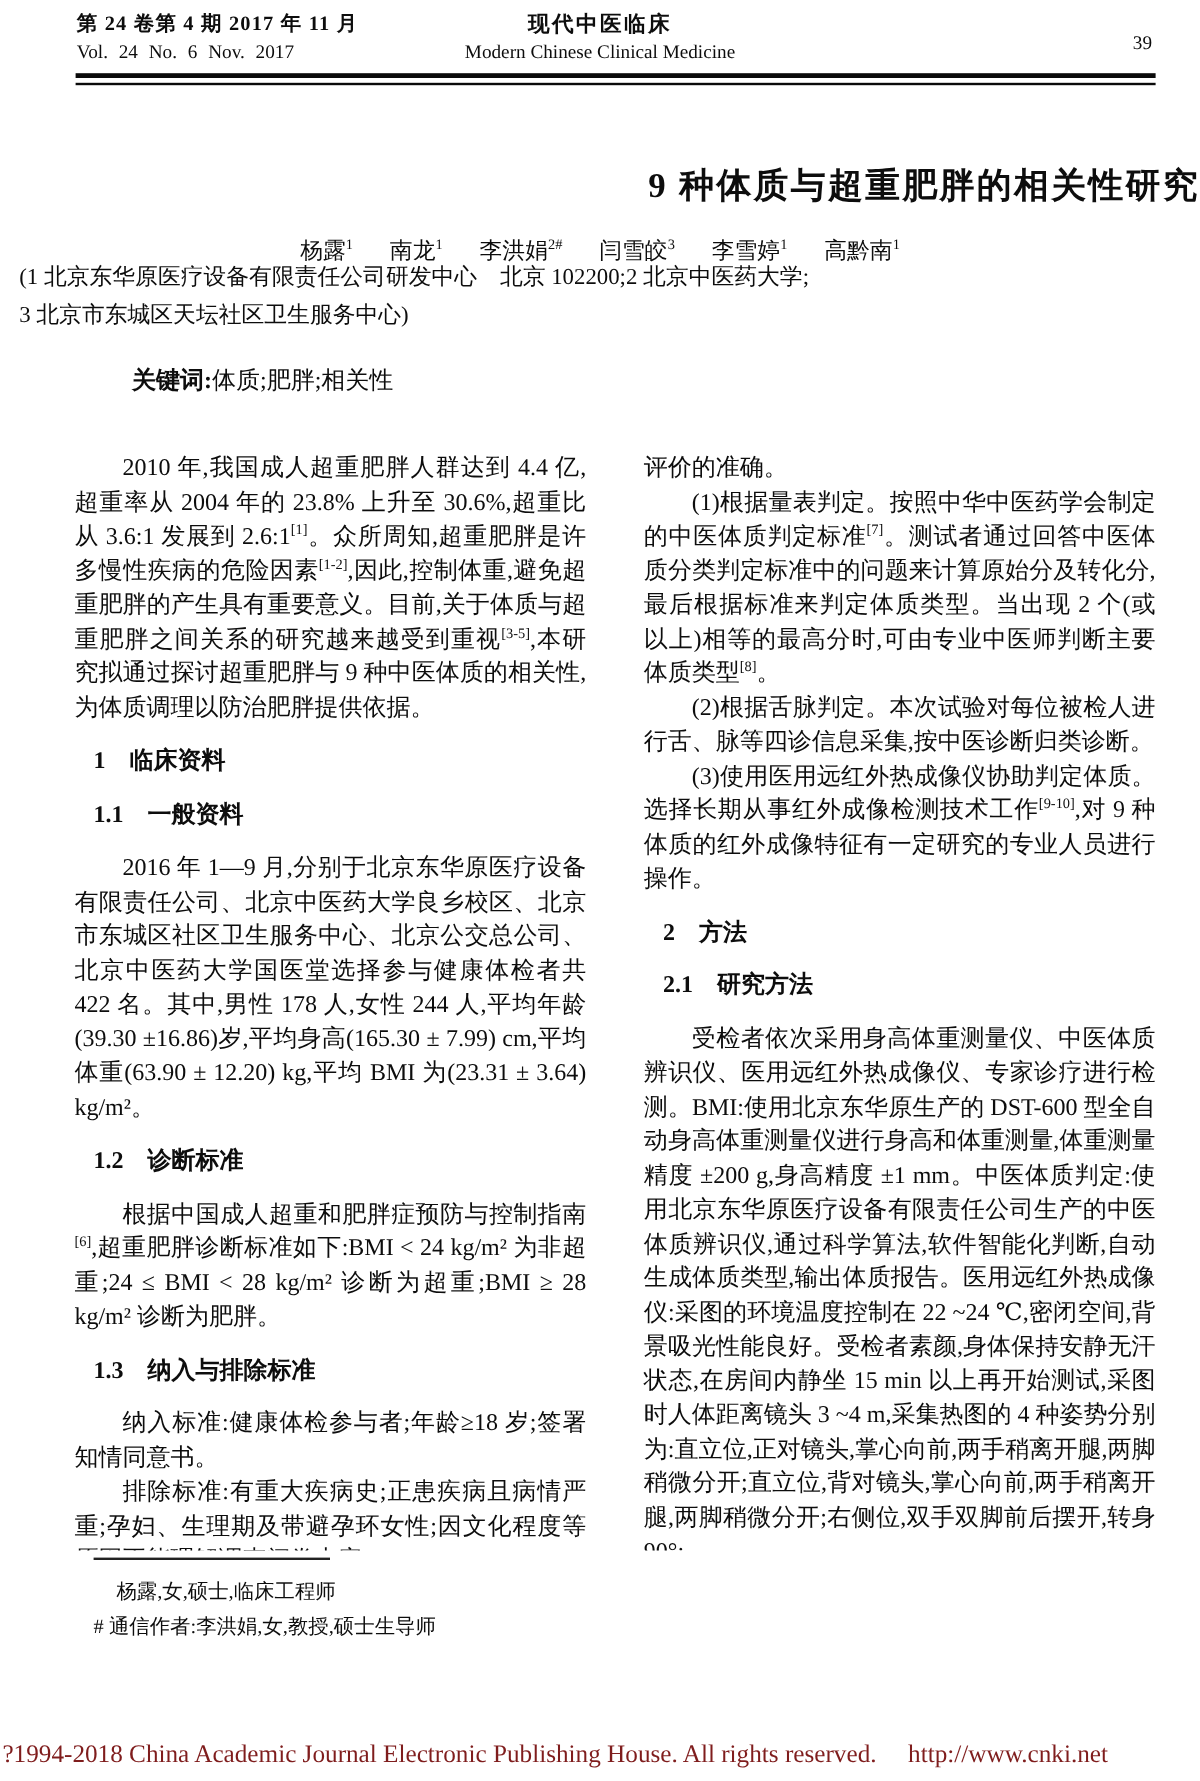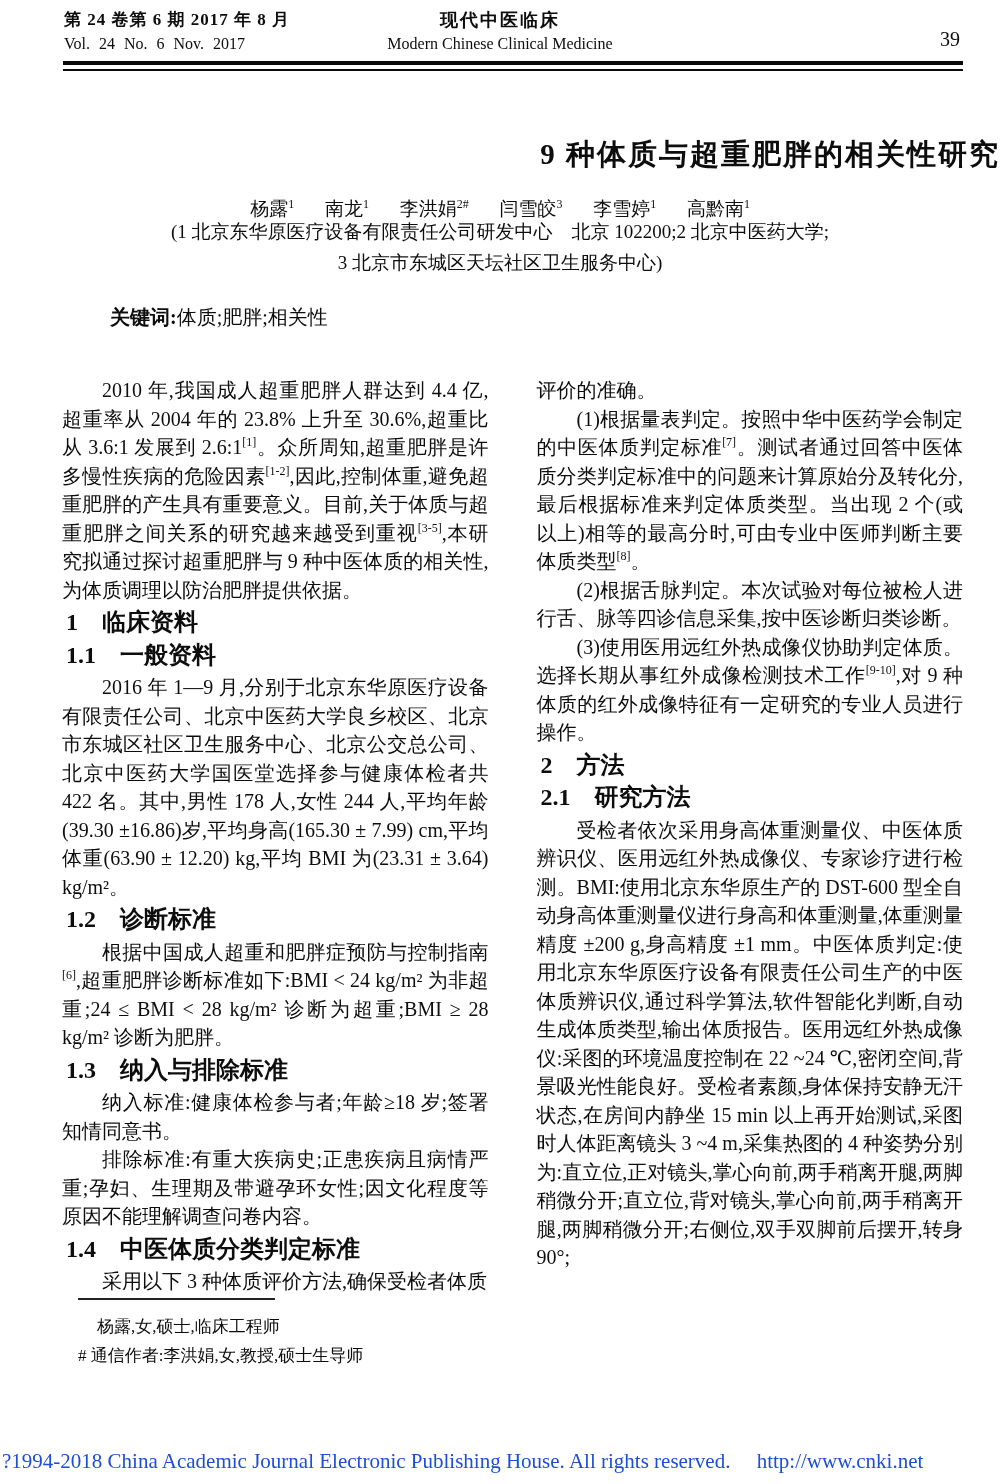--- a/index.html
+++ b/index.html
@@ -6,64 +6,64 @@
   .page{position:relative;width:1000px;height:1484px;background:#ffffff;color:#0d0d0d;
         font-family:"Liberation Serif","DejaVu Serif",serif;overflow:hidden;}
 
   
   .hdr-left{position:absolute;left:64px;top:8px;line-height:24px;}
   .hdr-issue-cn{font-size:17px;font-weight:bold;letter-spacing:1px;}
   .hdr-issue-en{font-size:16px;word-spacing:5px;}
   .hdr-center{position:absolute;left:0;right:0;top:8px;text-align:center;line-height:24px;}
   .hdr-journal-cn{font-size:18px;font-weight:bold;letter-spacing:2px;}
   .hdr-journal-en{font-size:16px;}
-  .hdr-page{position:absolute;right:40px;top:28px;font-size:20px;}
+  .hdr-page{position:absolute;right:40px;top:28px;font-size:16px;}
   .hdr-rule{position:absolute;left:63px;right:37px;top:61px;height:4px;
             border-top:4px solid #0a0a0a;border-bottom:2px solid #0a0a0a;}
 
   
   .title{position:absolute;left:0;right:0;top:116px;text-align:right;
          font-size:29px;font-weight:bold;letter-spacing:2px;}
   .authors{position:absolute;left:0;right:0;top:184px;text-align:center;font-size:19px;margin-top:12px;}
   .authors .author{margin:0 13px;}
   .authors sup{font-size:12px;}
-  .affil{position:absolute;left:0;right:0;top:216px;text-align:center;
-         font-size:19px;line-height:31px;}
+  .affil{position:absolute;left:0;right:0;top:216px;text-align:left;
+         font-size:19px;line-height:31px;padding-left:16px;}
 
   
   .meta{position:absolute;left:110px;top:300px;font-size:20px;line-height:35px;}
   .meta b{font-weight:bold;}
   .doi-label{margin-left:58px;}
 
   
   .columns{position:absolute;left:62px;top:376px;width:901px;height:916px;
            display:flex;gap:48px;overflow:hidden;}
   .col{width:434px;font-size:20px;line-height:28.5px;text-align:justify;
        text-justify:inter-ideograph;}
   .col p{margin:0;}
   .col .para{text-indent:2em;}
   .col .cont{text-indent:0;}
-  .col h3,.col h4{margin:4px;font-size:24px;font-weight:bold;line-height:28.5px;}
+  .col h3,.col h4{margin:16px;font-size:20px;font-weight:bold;line-height:28.5px;}
   .col sup{font-size:12px;line-height:0;}
 
   
   .footnote{position:absolute;left:78px;top:1298px;font-size:17px;line-height:29px;}
   .fn-rule{width:197px;border-top:2px solid #222;margin-bottom:12px;}
   .fn-line1{padding-left:19px;}
 
   
-  .watermark{position:absolute;left:2px;top:1449px;font-size:21px;color:#1d4ed8;}
+  .watermark{position:absolute;left:2px;top:1449px;font-size:21px;color:#7f1d1d;}
 </style>
 </head>
 <body>
 
 <div class="page">
 
   <div class="hdr-left">
-    <div class="hdr-issue-cn">第 24 卷第 6 期 2017 年 8 月</div>
+    <div class="hdr-issue-cn">第 24 卷第 4 期 2017 年 11 月</div>
     <div class="hdr-issue-en">Vol. 24 No. 6 Nov. 2017</div>
   </div>
   <div class="hdr-center">
     <div class="hdr-journal-cn">现代中医临床</div>
     <div class="hdr-journal-en">Modern Chinese Clinical Medicine</div>
   </div>
   <div class="hdr-page">39</div>
   <div class="hdr-rule"></div>
 
   <h1 class="title">9 种体质与超重肥胖的相关性研究</h1>

